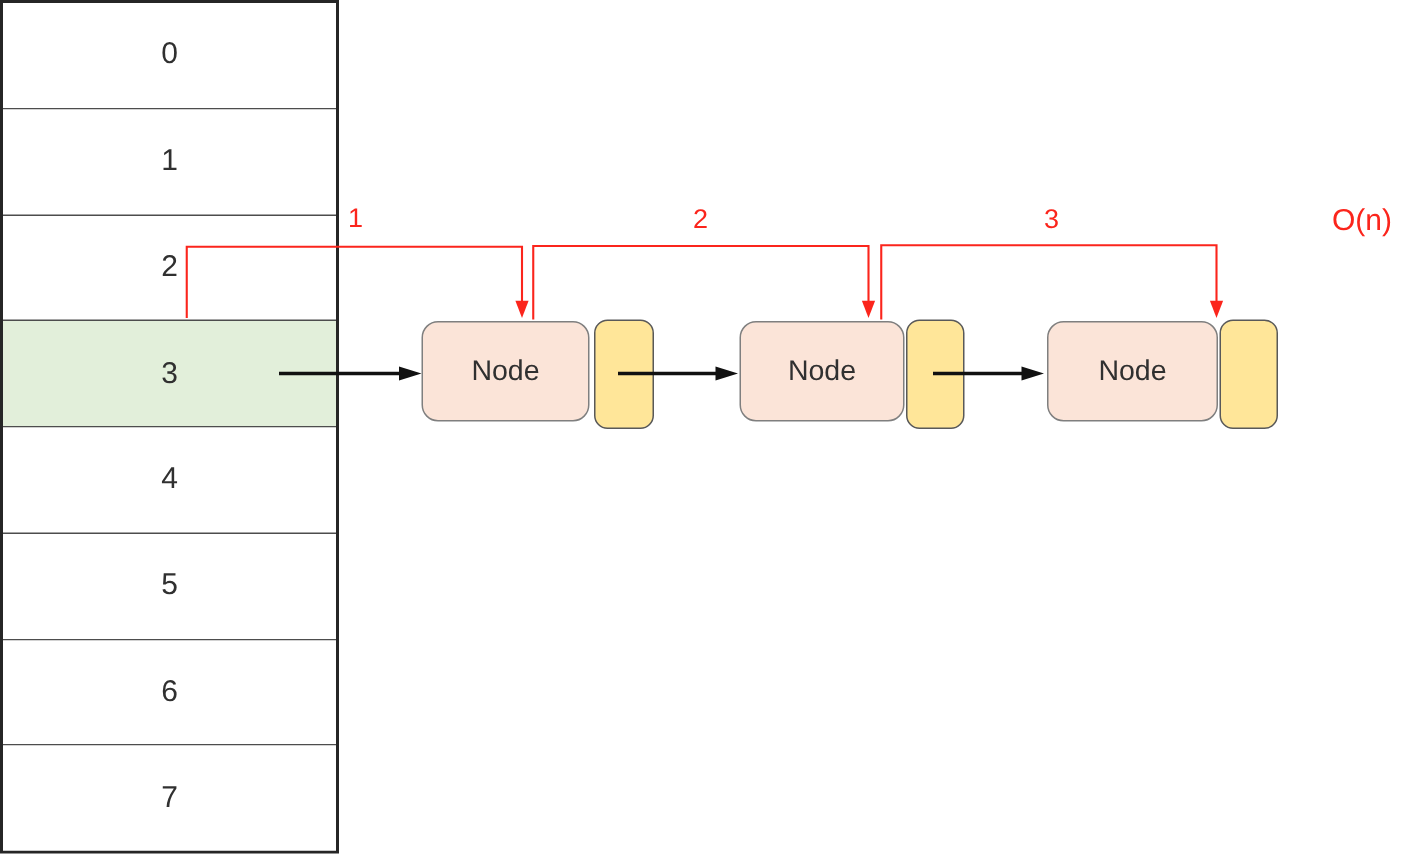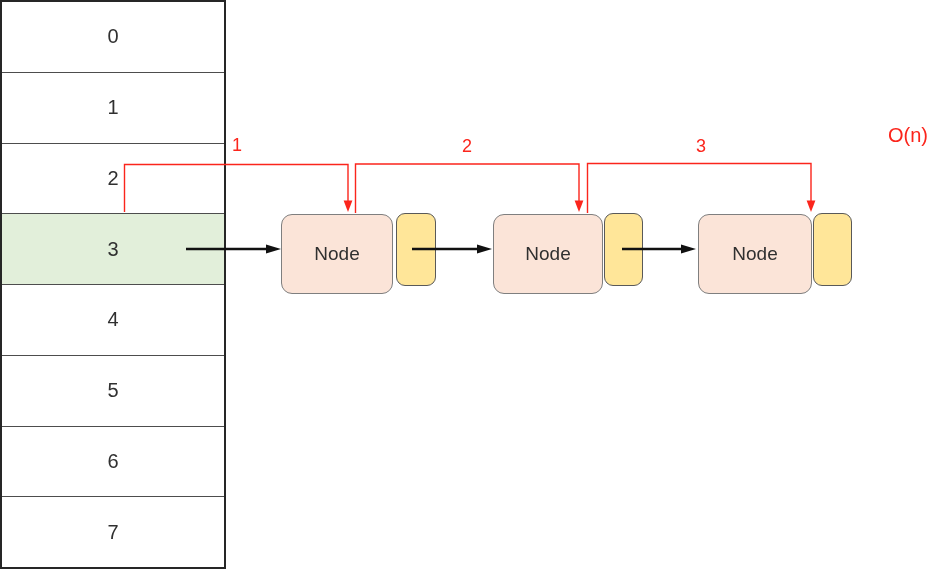--- a/index.html
+++ b/index.html
@@ -46,21 +46,21 @@
     color: var(--text-dark);
     background: #ffffff;
   }
   .cell:last-child { border-bottom: none; }
   .cell.highlight { background: var(--highlight-green); }
 
   
   .node-box {
     position: absolute;
     top: 214px;
-    height: 80px;
+    height: 67px;
     background: var(--node-fill);
     border: 1.4px solid var(--node-border);
     border-radius: 11px;
     display: flex;
     align-items: center;
     justify-content: center;
     font-size: 19px;
     color: var(--text-dark);
   }
   .node-1 { left: 281px; width: 112px; }
@@ -99,21 +99,21 @@
     color: var(--step-red);
     font-size: 18px;
     line-height: 20px;
     white-space: nowrap;
   }
   .step-label-1 { left: 237px; top: 135px; }
   .step-label-2 { left: 467px; top: 136px; }
   .step-label-3 { left: 701px; top: 136px; }
   .complexity-label {
     position: absolute;
-    left: 908px; top: 124px;
+    left: 908px; top: 136px;
     transform: translateX(-50%);
     color: var(--step-red);
     font-size: 20px;
     line-height: 22px;
     white-space: nowrap;
   }
 </style>
 </head>
 <body>
 

